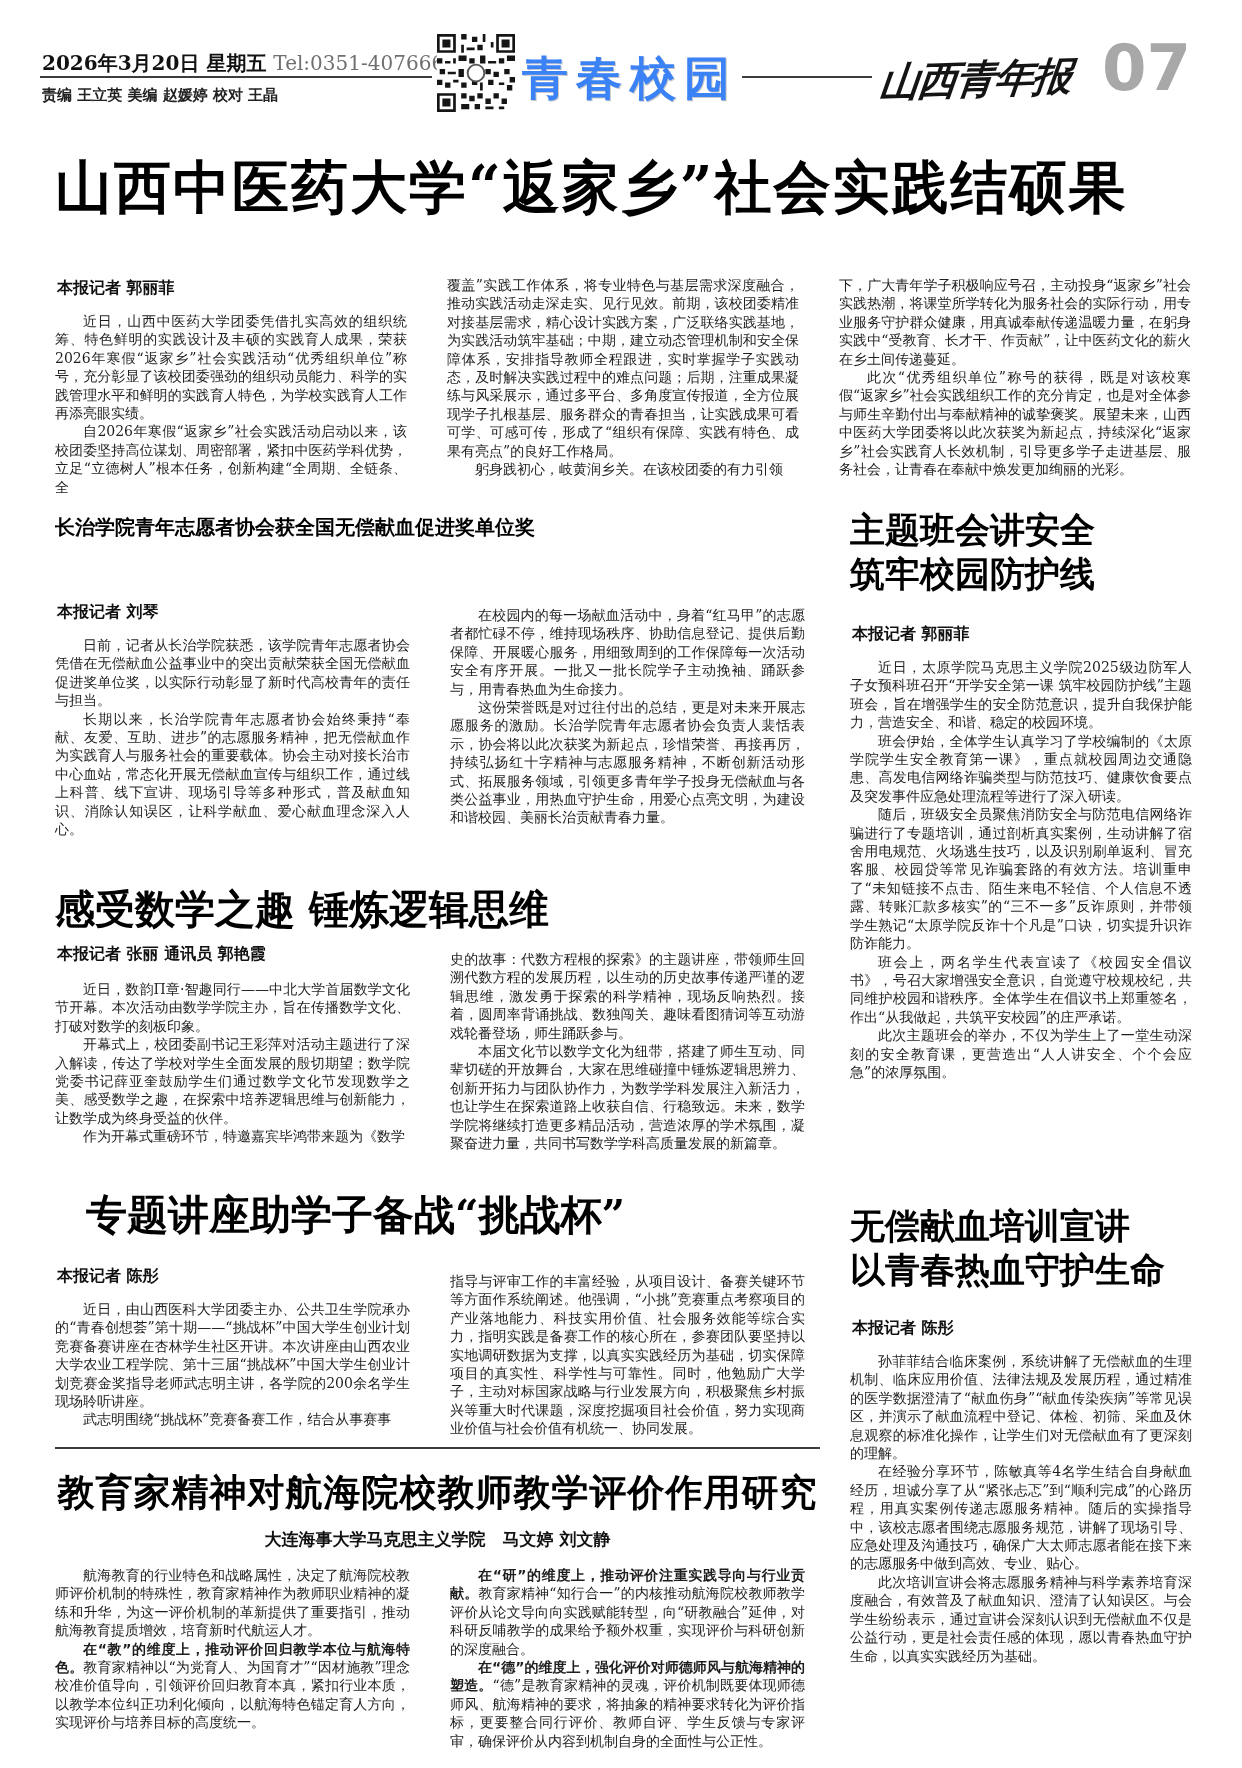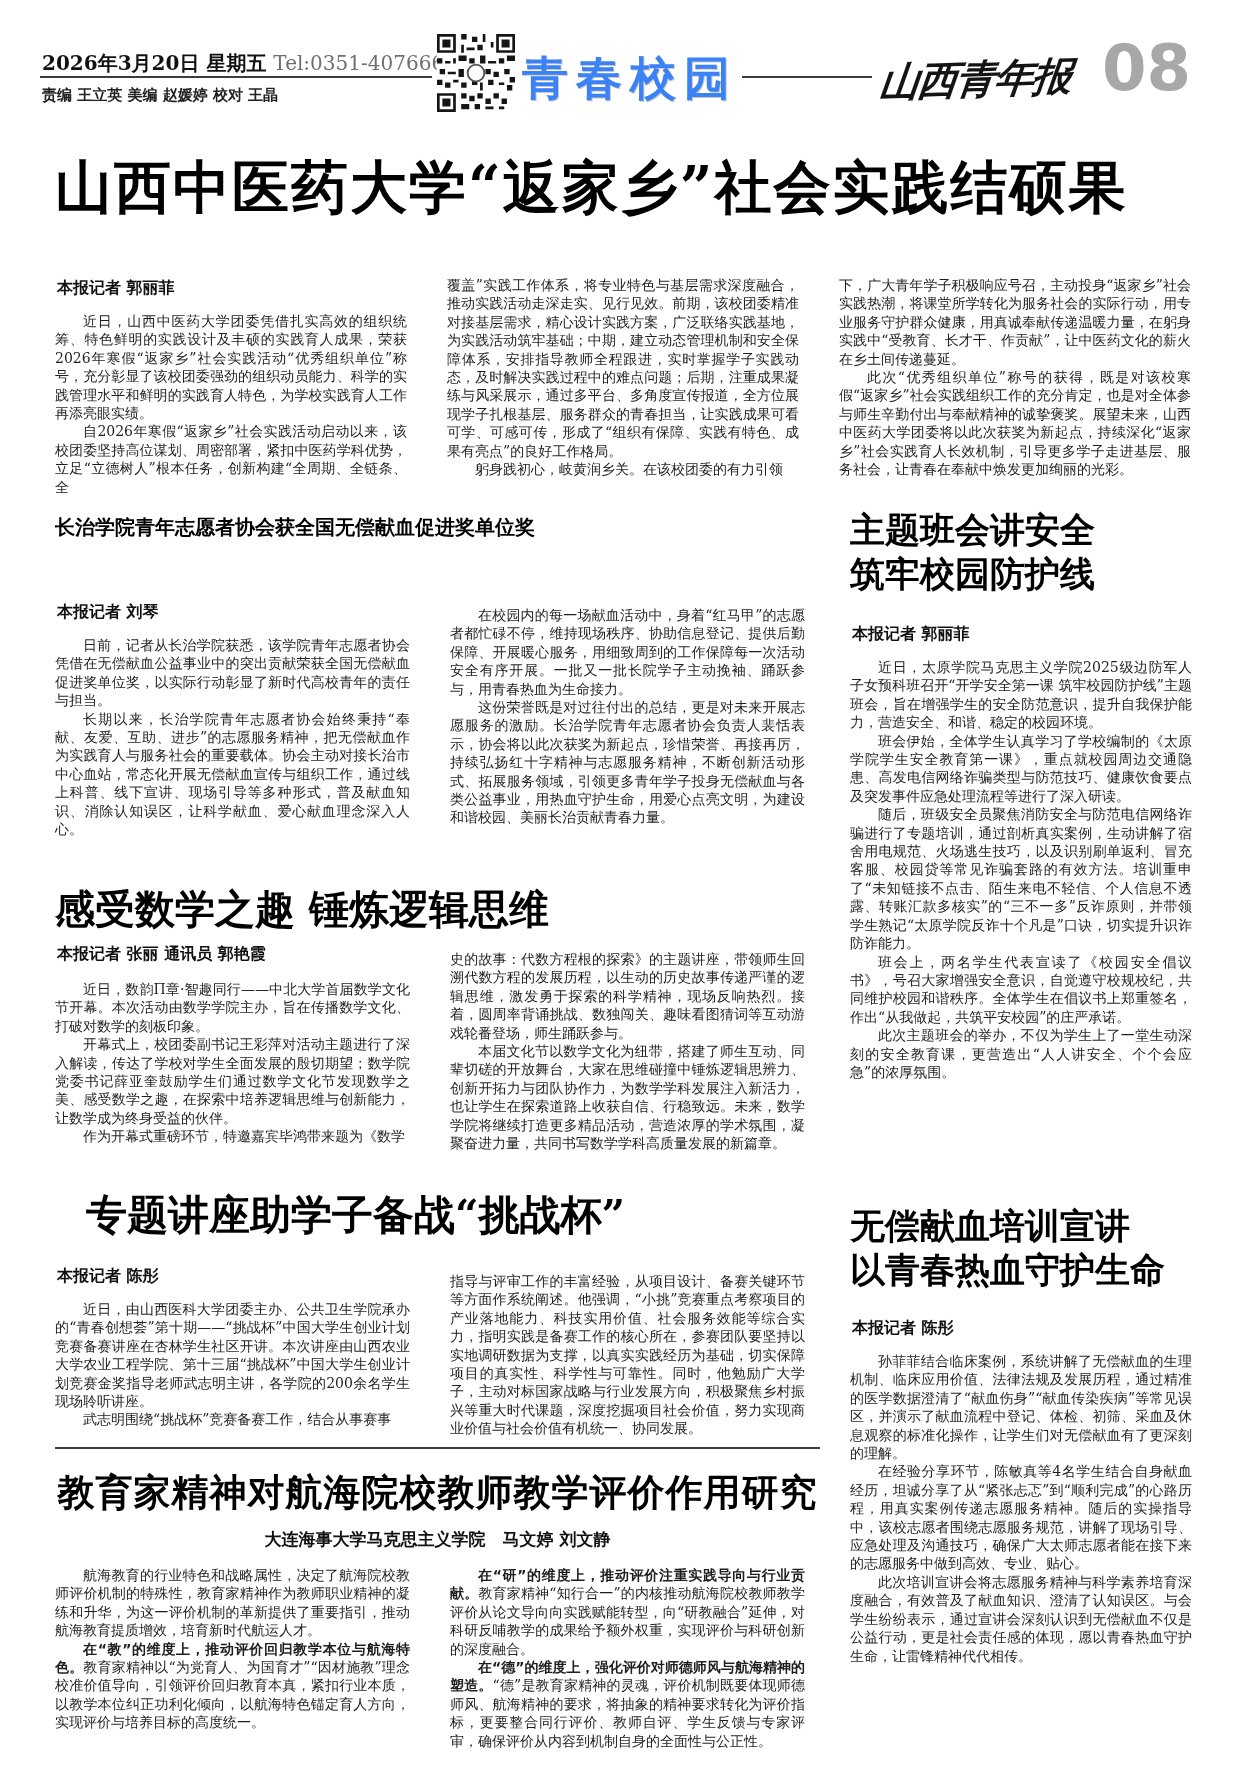--- a/index.html
+++ b/index.html
@@ -41,21 +41,21 @@
     <path fill="#151515" d="M0 0h7v7H0z M22 0h7v7h-7z M0 22h7v7H0z"></path>
     <path fill="#ffffff" d="M1 1h5v5H1z M23 1h5v5h-5z M1 23h5v5H1z"></path>
     <path fill="#151515" d="M2 2h3v3H2z M24 2h3v3h-3z M2 24h3v3H2z"></path>
     <path fill="#151515" d="M9 0h2v2H9z M13 1h2v2h-2z M17 0h1v3h-1z M20 3h1v2h-1z M9 4h1v3H9z M11 5h3v1h-3z M15 4h2v2h-2z M0 9h2v2H0z M3 10h2v1H3z M6 9h1v2H6z M8 8h3v2H8z M12 9h2v2h-2z M16 8h2v3h-2z M19 10h3v1h-3z M23 9h2v2h-2z M26 8h3v2h-3z M1 13h2v2H1z M4 14h3v1H4z M8 13h2v3H8z M12 13h1v2h-1z M14 14h3v2h-3z M18 13h2v2h-2z M21 14h2v2h-2z M25 13h2v2h-2z M27 16h2v2h-2z M0 17h2v2H0z M3 18h2v2H3z M6 17h2v1H6z M9 18h2v2H9z M13 17h2v2h-2z M16 18h1v3h-1z M19 17h2v2h-2z M23 18h2v1h-2z M26 19h2v2h-2z M9 22h2v2H9z M12 23h2v2h-2z M15 22h2v2h-2z M18 24h2v2h-2z M21 22h2v2h-2z M24 24h2v2h-2z M9 26h3v2H9z M14 26h2v2h-2z M18 27h3v1h-3z M23 27h2v1h-2z"></path>
     <circle cx="14.5" cy="14.5" r="3.1" fill="#ffffff" stroke="#555" stroke-width="0.7"></circle>
   </svg>
 
   <div class="abs section-title" style="left:522px;top:48px;">青春校园</div>
   <div class="abs rule" style="left:742px;top:76px;width:130px;"></div>
   <div class="abs masthead" style="left:880px;top:52px;">山西青年报</div>
-  <div class="abs pageno" style="left:1102px;top:36px;">08</div>
+  <div class="abs pageno" style="left:1102px;top:36px;">07</div>
 
   <div class="abs headline" style="left:55px;top:150px;width:1134px;font-size:57px;letter-spacing:2px;">山西中医药大学“返家乡”社会实践结硕果</div>
   <div class="abs byline" style="left:57px;top:278px;">本报记者 郭丽菲</div>
   <div class="abs body-text" style="left:55px;top:312px;width:352px;">
       <p>近日，山西中医药大学团委凭借扎实高效的组织统筹、特色鲜明的实践设计及丰硕的实践育人成果，荣获2026年寒假“返家乡”社会实践活动“优秀组织单位”称号，充分彰显了该校团委强劲的组织动员能力、科学的实践管理水平和鲜明的实践育人特色，为学校实践育人工作再添亮眼实绩。</p>
       <p>自2026年寒假“返家乡”社会实践活动启动以来，该校团委坚持高位谋划、周密部署，紧扣中医药学科优势，立足“立德树人”根本任务，创新构建“全周期、全链条、全</p>
     </div>
   <div class="abs body-text" style="left:447px;top:276px;width:352px;">
       <p class="cont">覆盖”实践工作体系，将专业特色与基层需求深度融合，推动实践活动走深走实、见行见效。前期，该校团委精准对接基层需求，精心设计实践方案，广泛联络实践基地，为实践活动筑牢基础；中期，建立动态管理机制和安全保障体系，安排指导教师全程跟进，实时掌握学子实践动态，及时解决实践过程中的难点问题；后期，注重成果凝练与风采展示，通过多平台、多角度宣传报道，全方位展现学子扎根基层、服务群众的青春担当，让实践成果可看可学、可感可传，形成了“组织有保障、实践有特色、成果有亮点”的良好工作格局。</p>
       <p>躬身践初心，岐黄润乡关。在该校团委的有力引领</p>
@@ -112,21 +112,21 @@
     </div>
 
   <div class="abs headline" style="left:850px;top:1204px;font-size:35px;line-height:1.25;">
     <div>无偿献血培训宣讲</div>
     <div>以青春热血守护生命</div>
   </div>
   <div class="abs byline" style="left:852px;top:1318px;">本报记者 陈彤</div>
   <div class="abs body-text" style="left:850px;top:1352px;width:342px;">
       <p>孙菲菲结合临床案例，系统讲解了无偿献血的生理机制、临床应用价值、法律法规及发展历程，通过精准的医学数据澄清了“献血伤身”“献血传染疾病”等常见误区，并演示了献血流程中登记、体检、初筛、采血及休息观察的标准化操作，让学生们对无偿献血有了更深刻的理解。</p>
       <p>在经验分享环节，陈敏真等4名学生结合自身献血经历，坦诚分享了从“紧张忐忑”到“顺利完成”的心路历程，用真实案例传递志愿服务精神。随后的实操指导中，该校志愿者围绕志愿服务规范，讲解了现场引导、应急处理及沟通技巧，确保广大太师志愿者能在接下来的志愿服务中做到高效、专业、贴心。</p>
-      <p>此次培训宣讲会将志愿服务精神与科学素养培育深度融合，有效普及了献血知识、澄清了认知误区。与会学生纷纷表示，通过宣讲会深刻认识到无偿献血不仅是公益行动，更是社会责任感的体现，愿以青春热血守护生命，让雷锋精神代代相传。</p>
+      <p>此次培训宣讲会将志愿服务精神与科学素养培育深度融合，有效普及了献血知识、澄清了认知误区。与会学生纷纷表示，通过宣讲会深刻认识到无偿献血不仅是公益行动，更是社会责任感的体现，愿以青春热血守护生命，以真实实践经历为基础。</p>
     </div>
 
   <div class="abs rule" style="left:55px;top:1447px;width:765px;"></div>
   <div class="abs headline center" style="left:55px;top:1468px;width:765px;font-size:37px;letter-spacing:1px;">教育家精神对航海院校教师教学评价作用研究</div>
   <div class="abs byline center" style="left:55px;top:1528px;width:765px;font-size:17px;">大连海事大学马克思主义学院　马文婷 刘文静</div>
   <div class="abs body-text" style="left:55px;top:1566px;width:355px;">
       <p>航海教育的行业特色和战略属性，决定了航海院校教师评价机制的特殊性，教育家精神作为教师职业精神的凝练和升华，为这一评价机制的革新提供了重要指引，推动航海教育提质增效，培育新时代航运人才。</p>
       <p><b>在“教”的维度上，推动评价回归教学本位与航海特色。</b>教育家精神以“为党育人、为国育才”“因材施教”理念校准价值导向，引领评价回归教育本真，紧扣行业本质，以教学本位纠正功利化倾向，以航海特色锚定育人方向，实现评价与培养目标的高度统一。</p>
     </div>
   <div class="abs body-text" style="left:450px;top:1566px;width:355px;">

